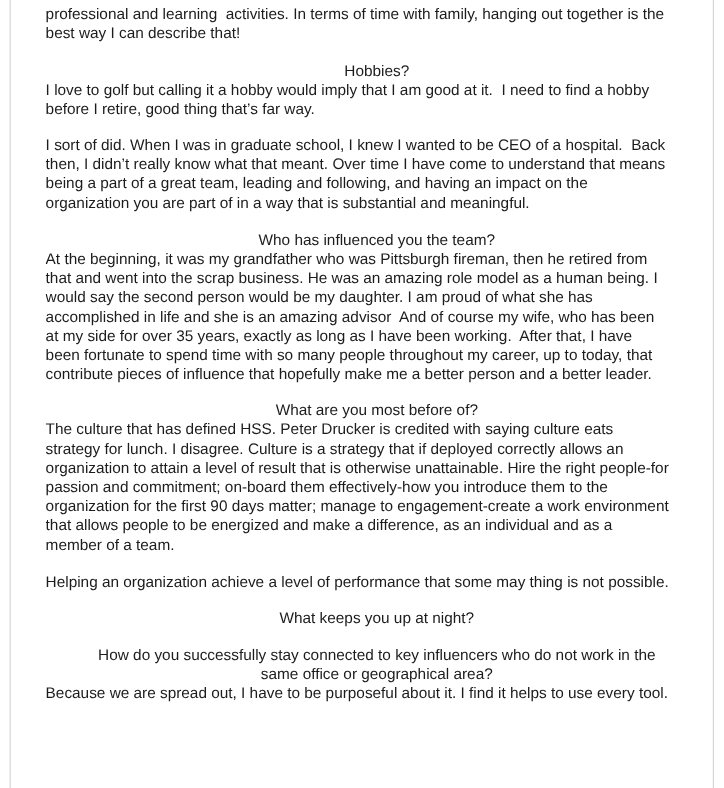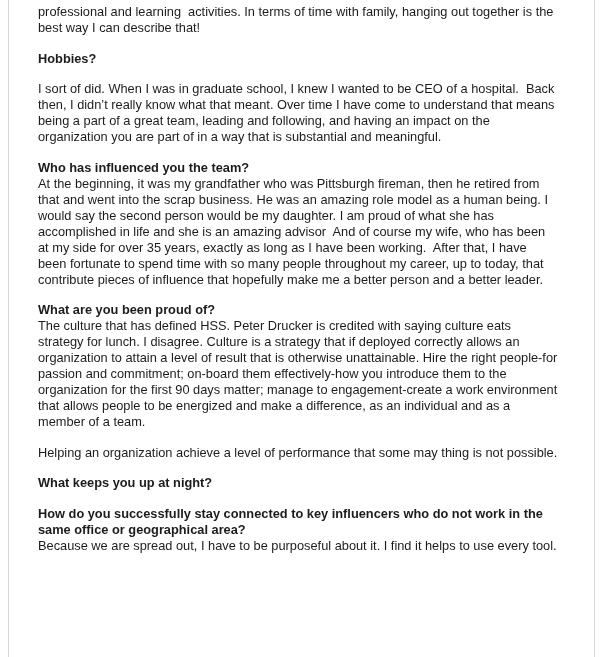--- a/index.html
+++ b/index.html
@@ -27,35 +27,37 @@
     padding: 4px 4px 12px 29px;
     overflow: hidden;
   }
   .para, .q {
     font-size: 12.8px;
     line-height: 16px;
     color: #1c1c1c;
     white-space: pre;
     overflow: hidden;
   }
-  .q { font-weight: bold; }
+  .q { font-weight: normal; text-align: center; }
   .section { margin-bottom: 14.5px; }
   .intro { margin-bottom: 14.5px; }
 </style>
 </head>
 <body>
 
 <div class="viewport">
   <div class="page">
 
     <div class="para intro">professional and learning  activities. In terms of time with family, hanging out together is the
 best way I can describe that!</div>
 
     <div class="section">
       <div class="q">Hobbies?</div>
+      <div class="para">I love to golf but calling it a hobby would imply that I am good at it.  I need to find a hobby
+before I retire, good thing that’s far way.</div>
     </div>
 
     <div class="section">
       <div class="para">I sort of did. When I was in graduate school, I knew I wanted to be CEO of a hospital.  Back
 then, I didn’t really know what that meant. Over time I have come to understand that means
 being a part of a great team, leading and following, and having an impact on the
 organization you are part of in a way that is substantial and meaningful.</div>
     </div>
 
     <div class="section">
@@ -63,21 +65,21 @@
       <div class="para">At the beginning, it was my grandfather who was Pittsburgh fireman, then he retired from
 that and went into the scrap business. He was an amazing role model as a human being. I
 would say the second person would be my daughter. I am proud of what she has
 accomplished in life and she is an amazing advisor  And of course my wife, who has been
 at my side for over 35 years, exactly as long as I have been working.  After that, I have
 been fortunate to spend time with so many people throughout my career, up to today, that
 contribute pieces of influence that hopefully make me a better person and a better leader.</div>
     </div>
 
     <div class="section">
-      <div class="q">What are you been proud of?</div>
+      <div class="q">What are you most before of?</div>
       <div class="para">The culture that has defined HSS. Peter Drucker is credited with saying culture eats
 strategy for lunch. I disagree. Culture is a strategy that if deployed correctly allows an
 organization to attain a level of result that is otherwise unattainable. Hire the right people-for
 passion and commitment; on-board them effectively-how you introduce them to the
 organization for the first 90 days matter; manage to engagement-create a work environment
 that allows people to be energized and make a difference, as an individual and as a
 member of a team.</div>
     </div>
 
     <div class="section">

